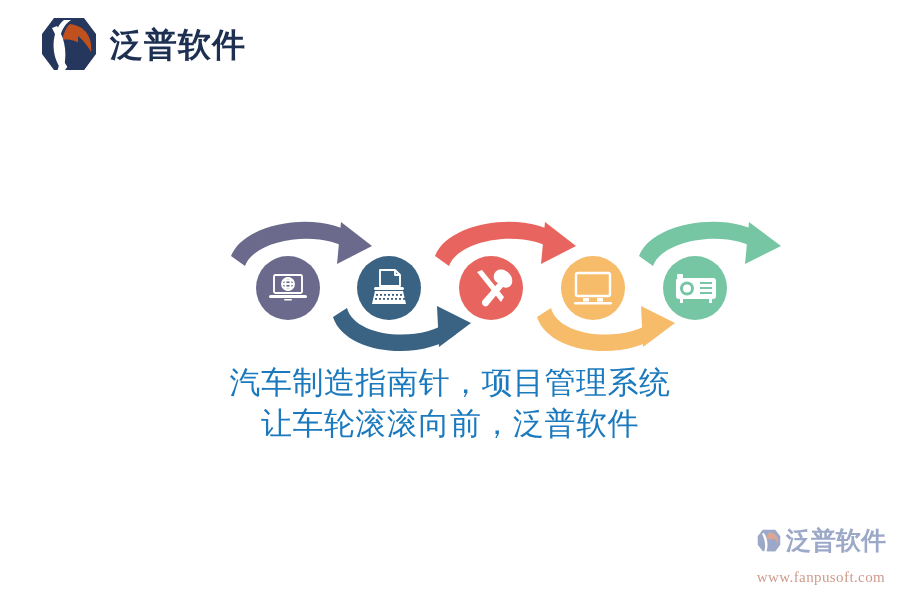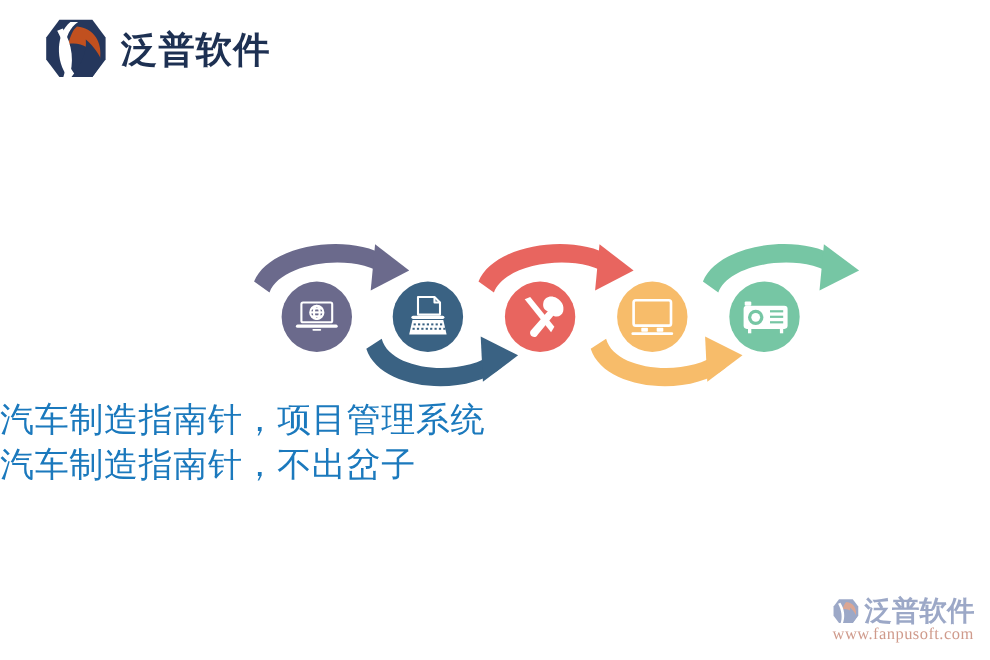--- a/index.html
+++ b/index.html
@@ -64,20 +64,21 @@
     width: 570px;
     height: 150px;
   }
 
   
   #headline {
     position: absolute;
     left: 0;
     top: 362px;
     width: 900px;
+    text-align: center;
     font-family: "DejaVu Sans", "Liberation Sans", sans-serif;
     font-size: 31px;
     line-height: 1.33;
     color: #1b79bd;
     font-weight: 500;
     letter-spacing: 0.5px;
   }
   #headline .line {
     display: block;
     white-space: nowrap;
@@ -108,21 +109,21 @@
     font-weight: bold;
     color: #8f9dc0;
     letter-spacing: 0px;
     line-height: 1;
     font-family: "DejaVu Sans", "Liberation Sans", sans-serif;
   }
   #watermark .wm-url {
     font-size: 15px;
     color: #c98d7c;
     letter-spacing: 0.4px;
-    margin-top: 1px;
+    margin-top: 16px;
     font-family: "Liberation Serif", serif;
   }
 </style>
 </head>
 <body>
 
 <div id="header-logo">
   <span class="mark">
     <svg viewBox="0 0 62 60" width="62" height="60" aria-hidden="true">
 
@@ -278,21 +279,21 @@
 
         <rect x="462" y="64" width="6" height="4" rx="1" fill="#ffffff"></rect>
       </g>
     </g>
 
   </svg>
 </div>
 
 <div id="headline">
   <span class="line">汽车制造指南针，项目管理系统</span>
-  <span class="line">汽车制造指南针，不出岔子</span>
+  <span class="line">让车轮滚滚向前，泛普软件</span>
 </div>
 
 <div id="watermark">
   <div class="wm-row">
     <span class="wm-mark">
       <svg viewBox="0 0 62 60" width="26" height="25" aria-hidden="true">
         <path d="M16 4 L46 4 L58 20 L58 40 L46 56 L16 56 L4 40 L4 20 Z" fill="#8f9dc0"></path>
         <path d="M32 10 C48 12, 55 24, 53 40 C44 29, 35 24, 24 26 C26 19, 28 13, 32 10 Z" fill="#d79a85"></path>
         <path d="M24 58 C30 44, 28 26, 19 12 L14 14 C22 28, 24 45, 19 58 Z" fill="#ffffff"></path>
         <path d="M27 56 C37 44, 41 32, 40 22 C47 28, 53 36, 55 43 L46 56 Z" fill="#8f9dc0"></path>

